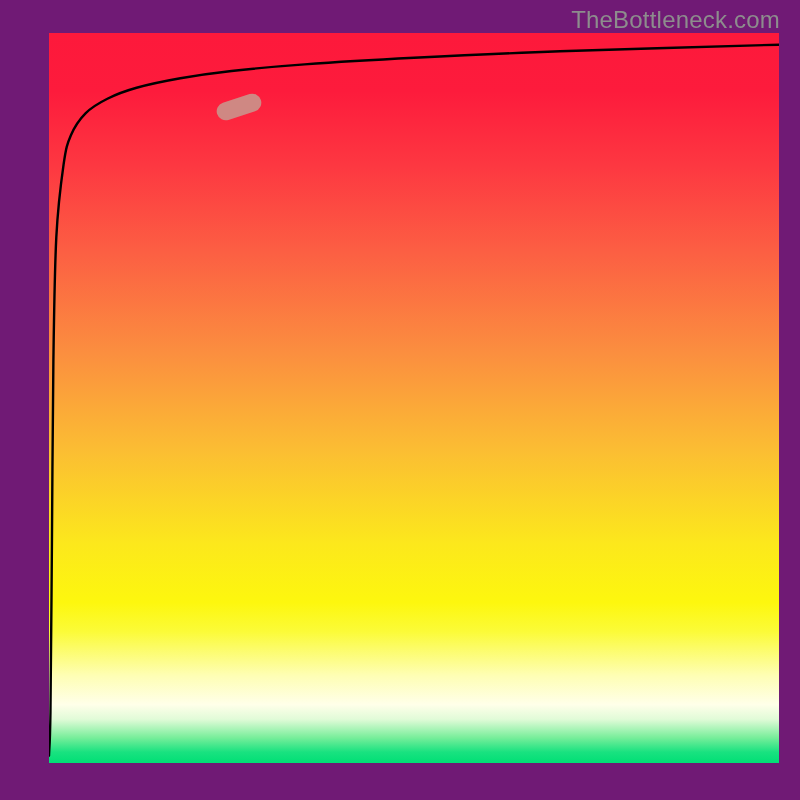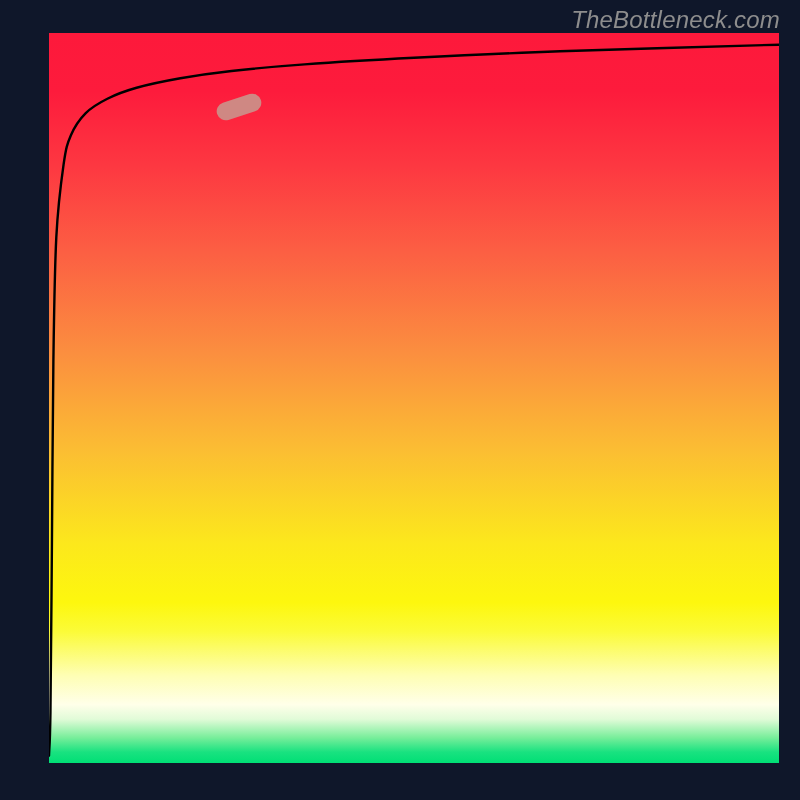--- a/index.html
+++ b/index.html
@@ -7,22 +7,21 @@
     padding: 0;
     width: 800px;
     height: 800px;
     background: #000;
     font-family: Arial, Helvetica, sans-serif;
   }
   .stage {
     position: relative;
     width: 800px;
     height: 800px;
-    background: #0f172a;
-    font-style: italic;
+    background: #701a75;
   }
   .panel {
     position: absolute;
     left: 49px;
     top: 33px;
     width: 730px;
     height: 730px;
     overflow: hidden;
   }
   .gradient {

